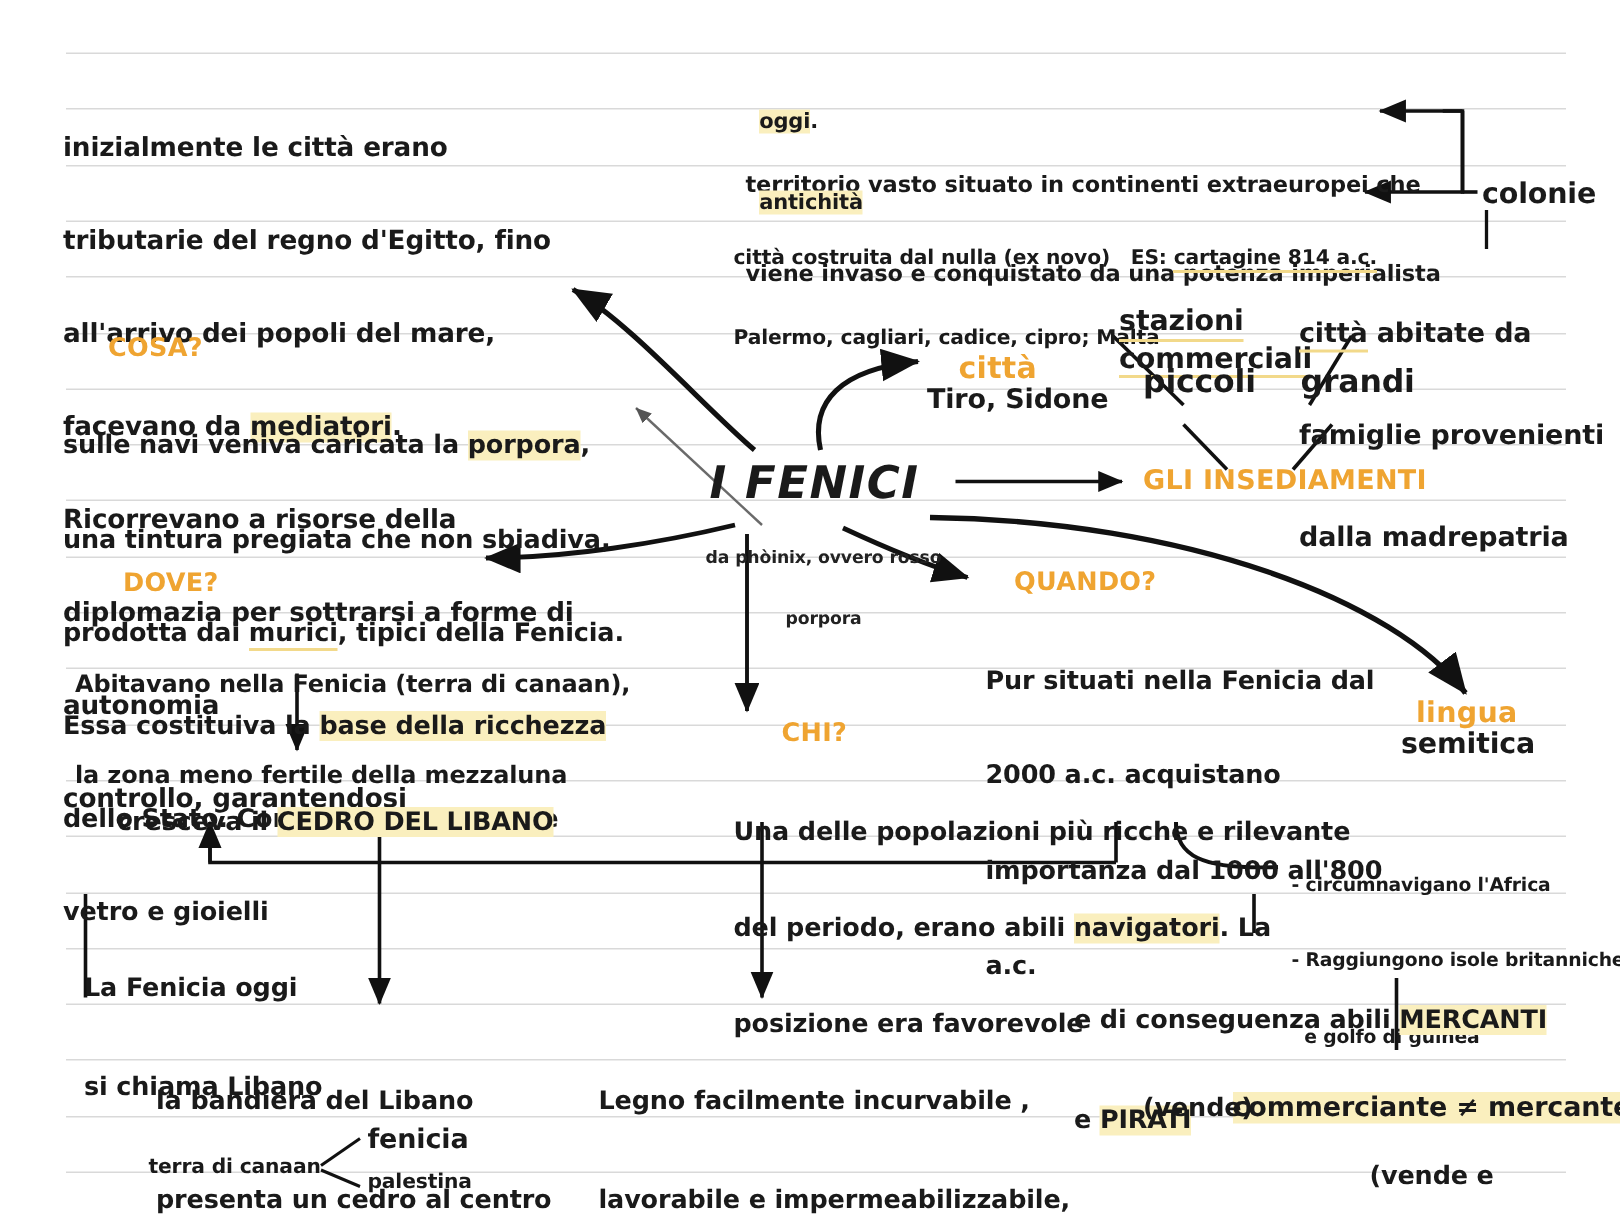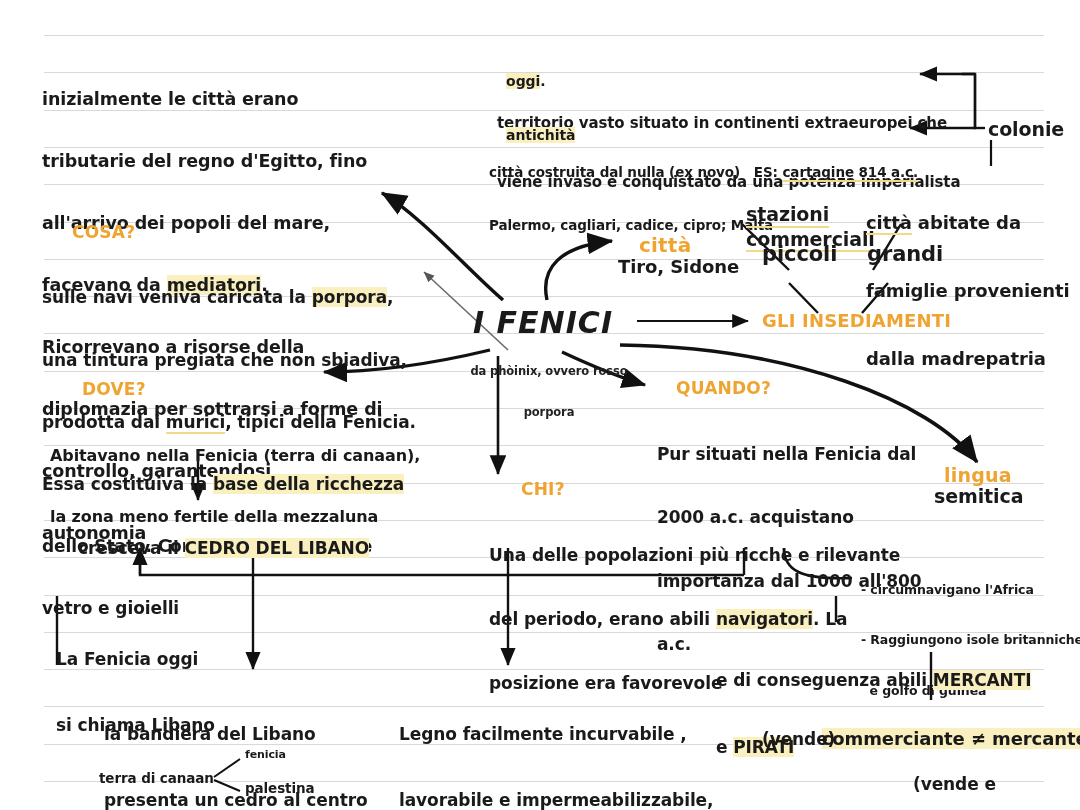--- a/index.html
+++ b/index.html
@@ -160,22 +160,22 @@
     <path d="M214,780 L240,791" fill="none" stroke="#111" stroke-width="2"></path>
   </svg>
 
   <div class="tx" style="left:42px; top:48px; font-size:17.5px;">
     <div>inizialmente le città erano</div>
     <div>tributarie del regno d'Egitto, fino</div>
     <div>all'arrivo dei popoli del mare,</div>
     <div><span>facevano da </span><span class="hl">mediatori</span><span>.</span></div>
     <div>Ricorrevano a risorse della</div>
     <div>diplomazia per sottrarsi a forme di</div>
+    <div>autonomia</div>
     <div>controllo, garantendosi</div>
-    <div>autonomia</div>
   </div>
 
   <div class="tx" style="left:487px; top:56px; font-size:14px;">
     <span class="hl">oggi</span><span>.</span>
   </div>
   <div class="tx" style="left:497px; top:74px; font-size:15px; line-height:1.32;">
     <div>territorio vasto situato in continenti extraeuropei che</div>
     <div>viene invaso e conquistato da una potenza imperialista</div>
   </div>
 
@@ -282,16 +282,16 @@
   <div class="tx" style="left:797px; top:707px; font-size:18px;">
     <span class="hl">commerciante ≠ mercante</span>
   </div>
   <div class="tx" style="left:762px; top:729px; font-size:17px;">(vende)</div>
   <div class="tx" style="left:913px; top:729px; font-size:17px; line-height:1.3;">
     <div>(vende e</div>
     
   </div>
 
   <div class="tx" style="left:99px; top:771px; font-size:13.5px;">terra di canaan</div>
-  <div class="tx" style="left:245px; top:749px; font-size:11px;">fenicia</div>
+  <div class="tx" style="left:245px; top:749px; font-size:18px;">fenicia</div>
   <div class="tx" style="left:245px; top:781px; font-size:13.5px;">palestina</div>
 
 </div>
 
 </body></html>

